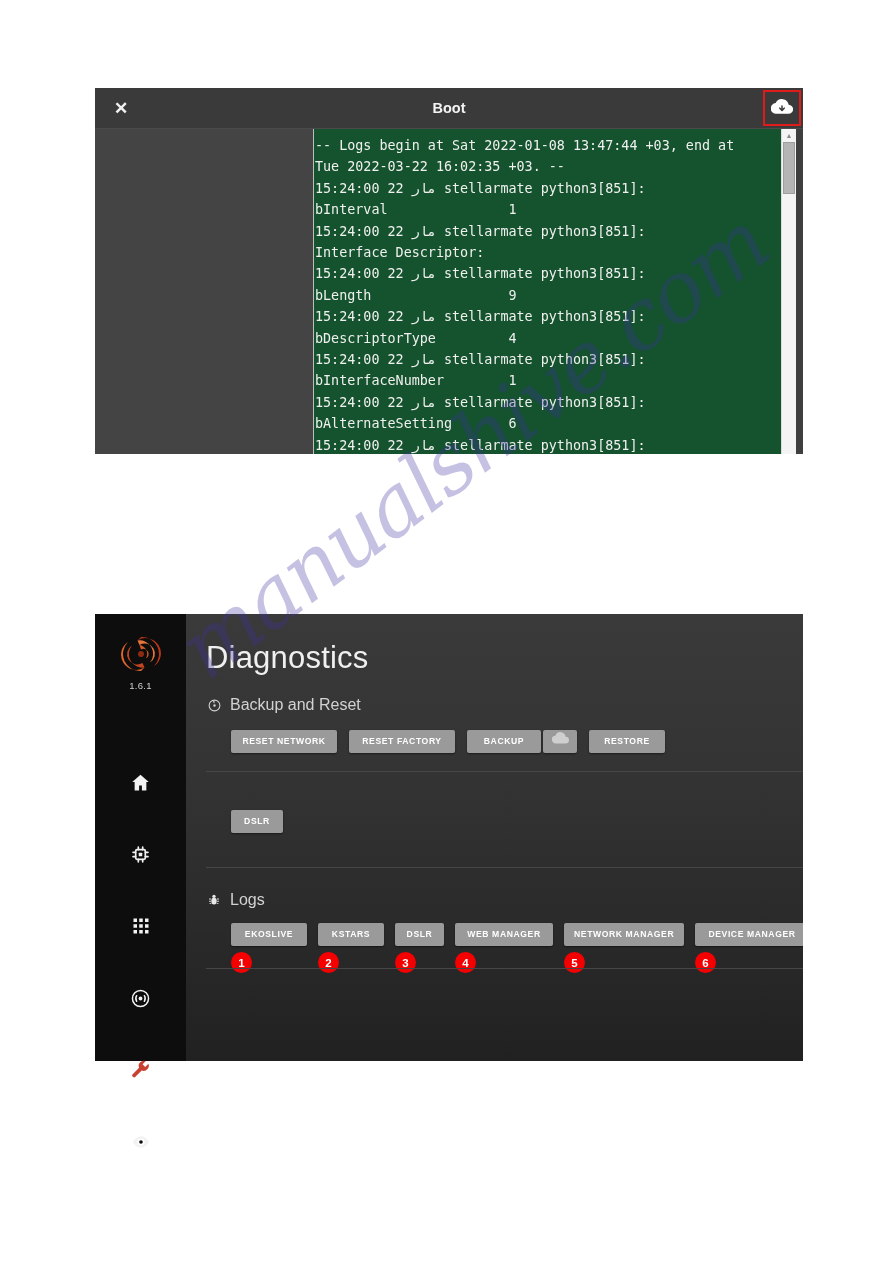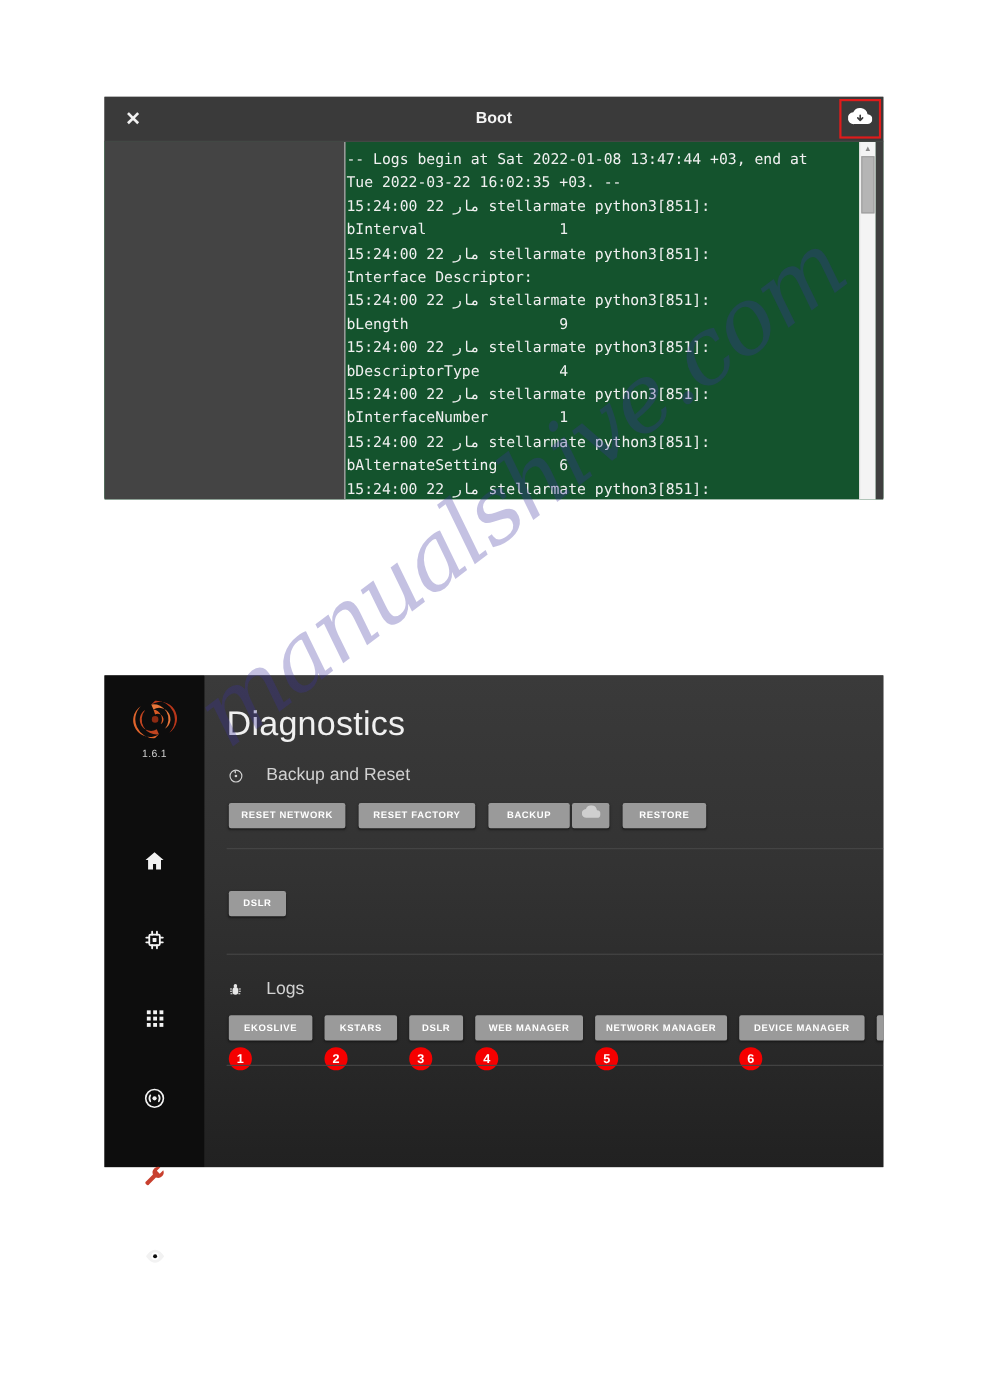--- a/index.html
+++ b/index.html
@@ -233,39 +233,39 @@
     letter-spacing: 0.2px;
   }
   .section {
     position: absolute;
     left: 0;
     width: 100%;
   }
   .section-head {
     display: flex;
     align-items: center;
-    gap: 20px;
+    gap: 8px;
     margin-left: 20px;
     color: #d2d2d2;
     font-size: 16px;
     font-weight: 300;
   }
   .section-head .sec-icon {
     display: inline-flex;
     align-items: center;
     justify-content: center;
     width: 16px;
     height: 16px;
   }
   .btn-row {
     display: flex;
     align-items: center;
-    margin-left: 22px;
     margin-top: 16px;
     gap: 12px;
+    padding-left: 45px;
   }
   .mbtn {
     background: #9a9a9a;
     color: #ffffff;
     font-size: 8.6px;
     font-weight: bold;
     letter-spacing: 0.6px;
     padding: 0 10px;
     height: 23px;
     line-height: 23px;

